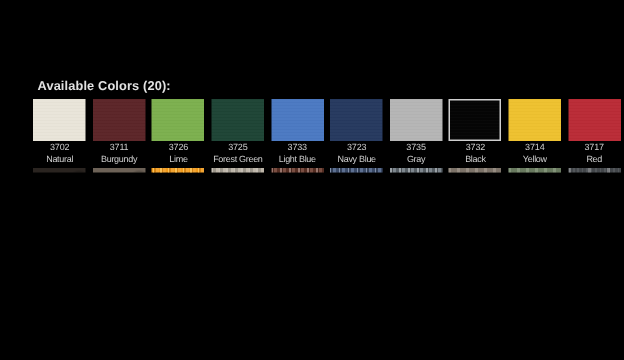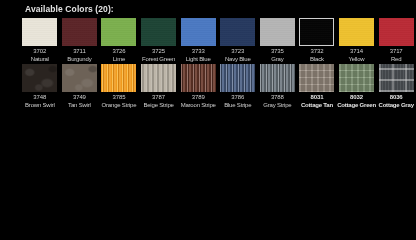--- a/index.html
+++ b/index.html
@@ -13,20 +13,21 @@
     overflow: hidden;
     font-family: "Liberation Sans", sans-serif;
     color: #d8d8d8;
     -webkit-font-smoothing: none;
   }
   #panel {
     position: relative;
     width: 416px;
     height: 115px;
     background: #000000;
+    margin-top: 48px;
   }
   #title {
     position: absolute;
     left: 25px;
     top: 4px;
     font-size: 8.5px;
     font-weight: bold;
     color: #e2e2e2;
     letter-spacing: 0.1px;
     white-space: nowrap;

